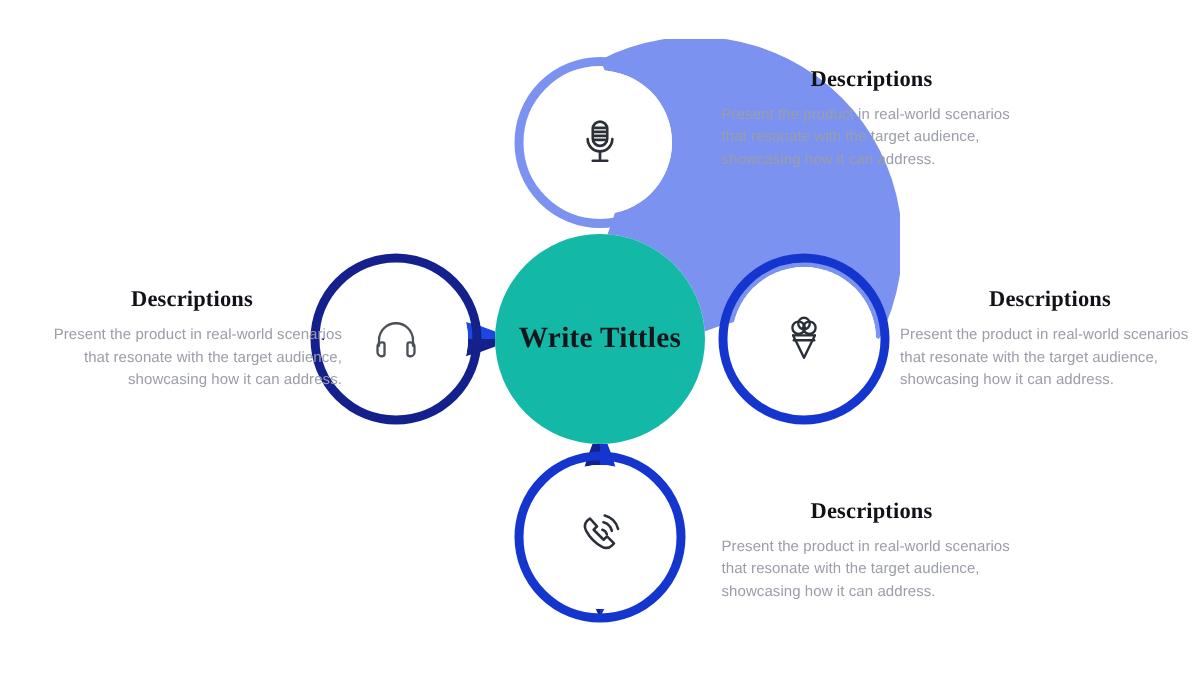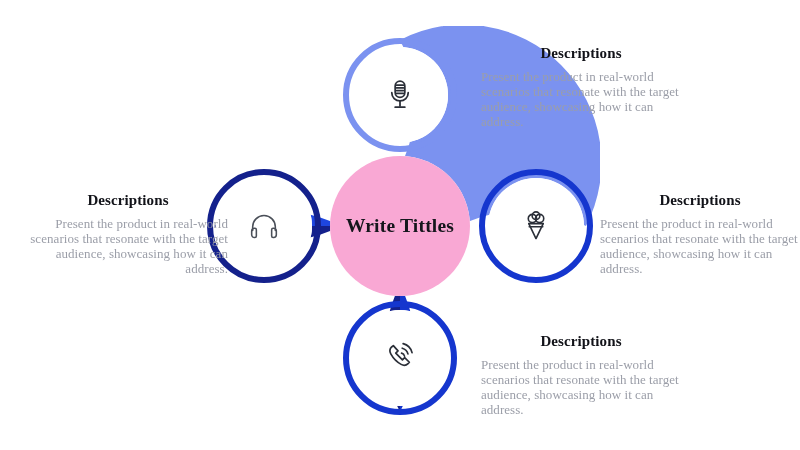--- a/index.html
+++ b/index.html
@@ -53,21 +53,21 @@
   #node-bottom { left: 352px; top: 310px; }
 
   
   #center-hub {
     position: absolute;
     left: 330px;
     top: 156px;
     width: 140px;
     height: 140px;
     border-radius: 50%;
-    background: #f9a8d4;
+    background: #14b8a6;
     display: flex;
     align-items: center;
     justify-content: center;
   }
   #center-title {
     font-family: "Liberation Serif", serif;
     font-weight: bold;
     font-size: 19.5px;
     color: #15161c;
     letter-spacing: 0.2px;
@@ -82,22 +82,22 @@
   .desc-title {
     font-family: "Liberation Serif", serif;
     font-weight: bold;
     font-size: 15px;
     color: #111218;
     margin: 0 0 7px 0;
     letter-spacing: 0.1px;
     text-align: center;
   }
   .desc-body {
-    font-family: Liberation Serif, serif;
-    font-size: 13px;
+    font-family: Liberation Sans, sans-serif;
+    font-size: 10px;
     line-height: 15px;
     color: #9b9ea8;
     margin: 0;
     letter-spacing: 0.05px;
   }
   .align-left  { text-align: left; }
   .align-right { text-align: right; }
 
   #desc-top    { left: 481px; top: 45px;  }
   #desc-right  { left: 600px; top: 192px; }

